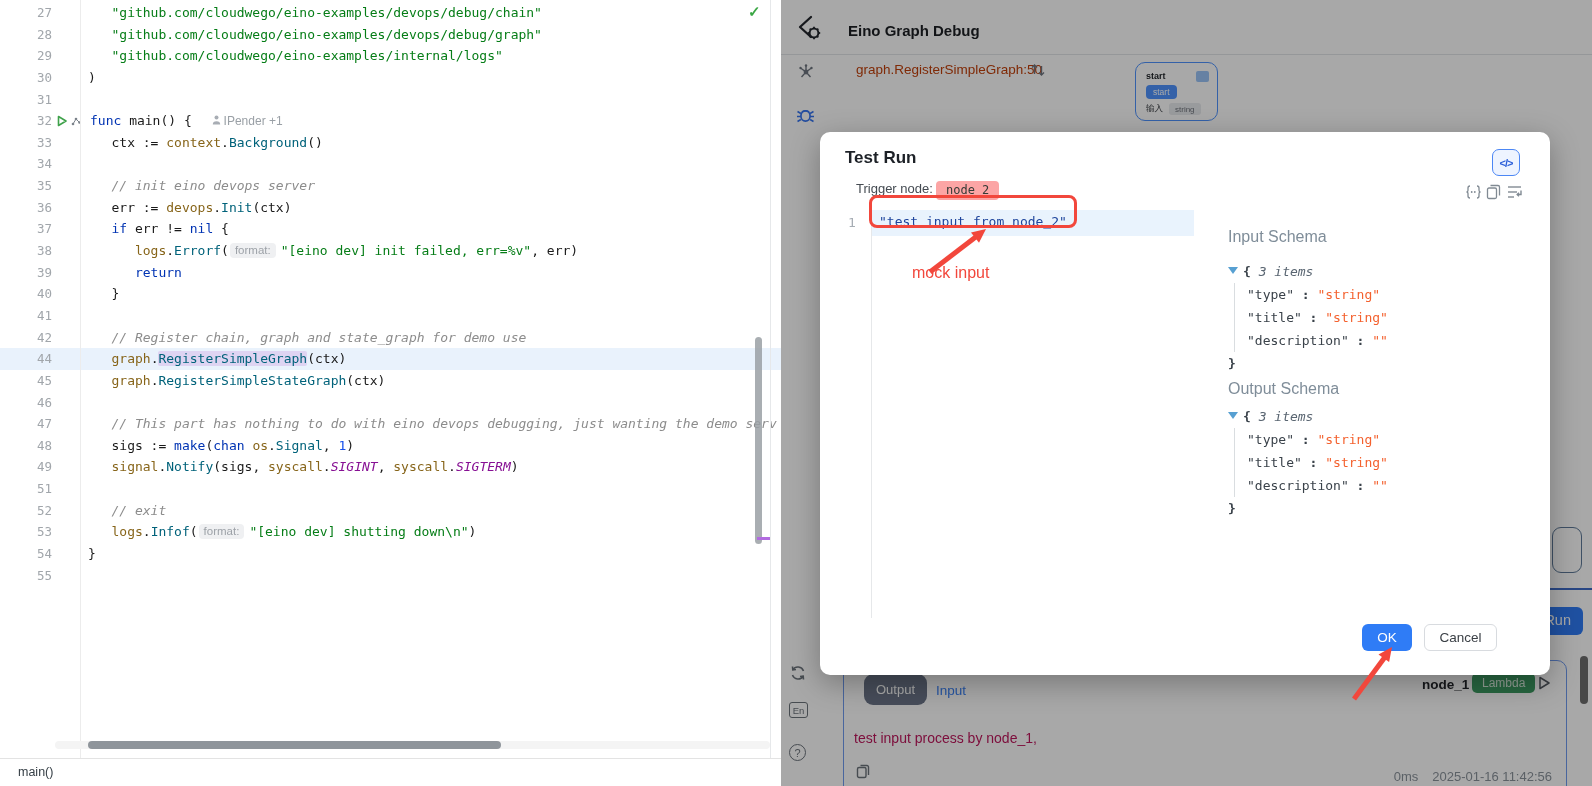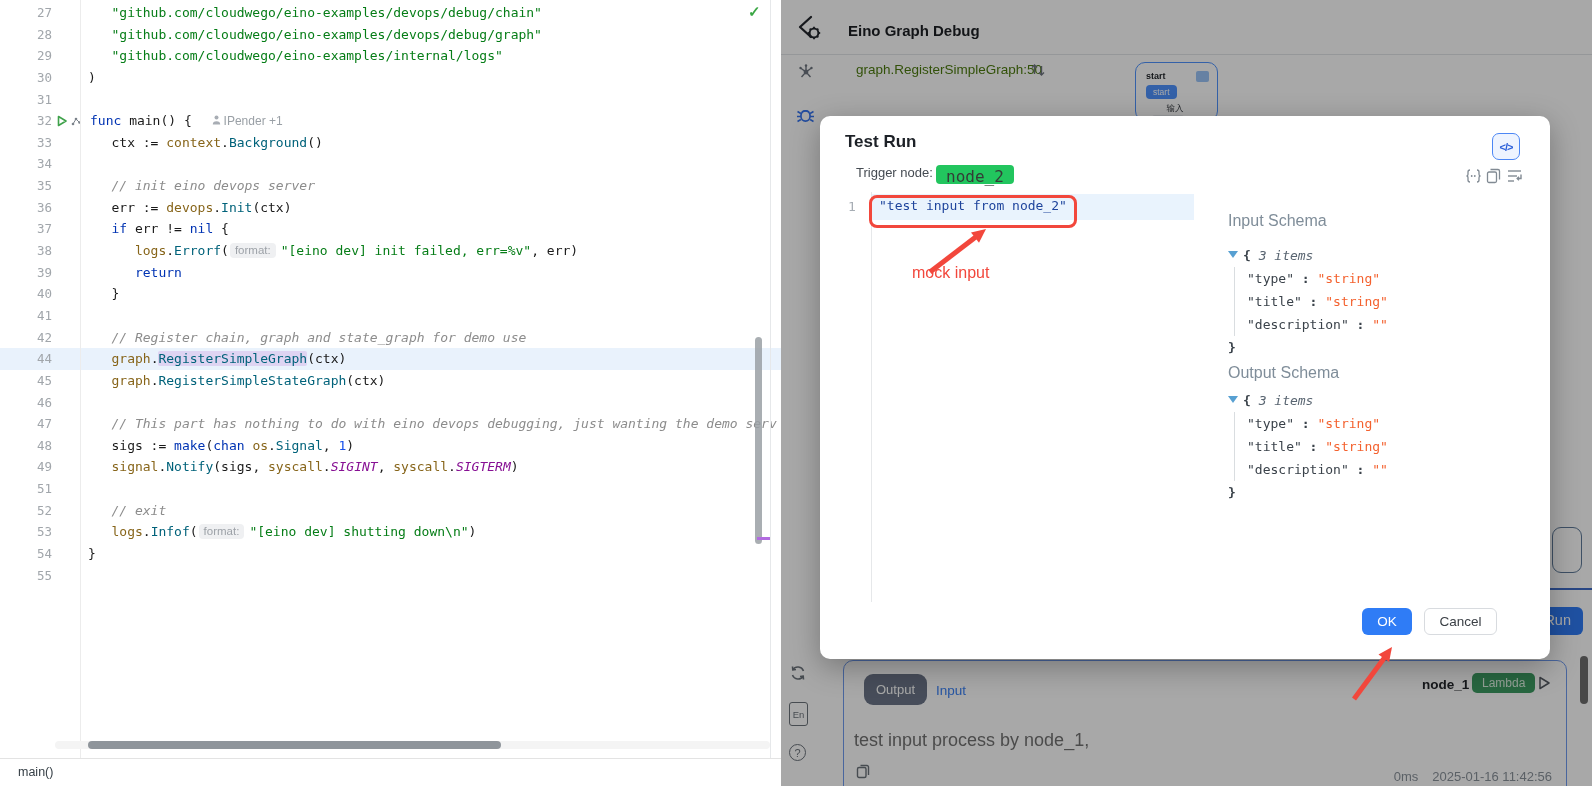--- a/index.html
+++ b/index.html
@@ -32,70 +32,70 @@
   #h-thumb { position:absolute; left:88px; top:741px; width:413px; height:8px; background:#8f959b; border-radius:4px; }
   #statusbar { position:absolute; left:0; top:758px; width:781px; height:28px; background:#fff;
     border-top:1px solid #e3e3e3; font-size:12.5px; color:#374047; padding:6px 0 0 18px; }
   #editor-divider { position:absolute; left:770px; top:0; width:1px; height:758px; background:#e6e8ea; }
 
   
   #right-panel { position:absolute; left:781px; top:0; width:811px; height:786px; background:#fff; overflow:hidden; }
   .bg-layer { position:absolute; inset:0; }
   #rp-header-divider { position:absolute; left:0; top:54px; right:0; height:1px; background:#e2e5e9; }
   #rp-title { position:absolute; left:67px; top:22px; font-size:15px; font-weight:bold; color:#1c1f23; }
-  #breadcrumb { position:absolute; left:75px; top:62px; font-size:13.5px; color:#4d7c0f; }
+  #breadcrumb { position:absolute; left:75px; top:62px; font-size:13.5px; color:#c2410c; }
   .rail-ic { position:absolute; display:flex; align-items:center; justify-content:center; }
-  #en-icon { left:8px; top:702px; width:19px; height:24px; border:1.5px solid #6d747c; border-radius:3px;
+  #en-icon { left:8px; top:702px; width:19px; height:16px; border:1.5px solid #6d747c; border-radius:3px;
              font-size:9.5px; color:#6d747c; }
   #help-icon { left:8px; top:744px; width:17px; height:17px; border:1.5px solid #6d747c; border-radius:50%;
              font-size:11px; color:#6d747c; }
 
   
   #node-card { position:absolute; left:354px; top:62px; width:83px; height:59px; background:#fff;
     border:1.5px solid #4f94ff; border-radius:10px; }
   #node-card-title { position:absolute; left:10px; top:8px; font-size:9px; font-weight:bold; color:#1f2328; }
   #node-card-corner { position:absolute; left:60px; top:8px; width:13px; height:11px; background:#9cc4f7; border-radius:2px; }
   #node-card-chip { position:absolute; left:10px; top:22px; background:#4f94ff; color:#fff; font-size:8.5px;
     padding:2px 7px; border-radius:4px; }
-  #node-card-row { position:absolute; left:10px; top:40px; font-size:8.5px; color:#30343a; display:flex; align-items:flex-end;flex-direction:column; }
+  #node-card-row { position:absolute; left:10px; top:40px; font-size:8.5px; color:#30343a; display:flex; align-items:flex-end; }
   #node-card-type { background:#e9ebee; color:#70767e; font-size:8px; padding:1.5px 6px; border-radius:3px; margin-left:6px; }
 
   
   #run-button { position:absolute; left:716px; top:607px; width:86px; height:28px; background:#2f7cf6;
     border-radius:6px; color:#fff; font-size:14.5px; text-align:right; padding:5px 12px 0 0; }
   #footer-line { position:absolute; left:716px; top:588px; width:95px; border-top:2px solid #3f6cc9; }
   #side-box { position:absolute; left:771px; top:527px; width:30px; height:46px; border:1.5px solid #5e7a99; border-radius:9px; }
   #rp-scroll-thumb { position:absolute; left:799px; top:656px; width:8px; height:48px; background:#6e6e6e; border-radius:4px; }
 
   
   #output-panel { position:absolute; left:62px; top:660px; width:724px; height:140px; background:#fff;
     border:1.5px solid #6f9bf0; border-radius:10px; }
   #tab-output { position:absolute; left:20px; top:13px; background:#6c7689; color:#fff; font-size:13px;
     padding:8px 12px; border-radius:9px; }
   #tab-input { position:absolute; left:84px; top:22px; color:#3b82f6; font-size:13.5px;padding-left:8px; }
   #op-node { position:absolute; left:578px; top:16px; font-size:13.5px; font-weight:bold; color:#23262b; }
   #op-lambda { position:absolute; left:628px; top:12px; background:#3e9d63; color:#dff3e4; font-size:12px;
     padding:3px 10px; border-radius:5px; }
   #op-play { position:absolute; left:691px; top:13px; }
-  #op-body { position:absolute; left:10px; top:69px; font-size:18px; color:#737373; }
+  #op-body { position:absolute; left:10px; top:69px; font-size:14px; color:#be185d; }
   #op-doc { position:absolute; left:12px; top:103px; }
   #op-times { position:absolute; right:14px; top:108px; color:#8b939c; font-size:13px; display:flex; gap:14px; }
 
   #dim-overlay { position:absolute; inset:0; background:rgba(0,0,0,0.34); }
 
   
-  #modal { position:absolute; left:39px; top:116px; width:730px; height:543px; background:#fff;
+  #modal { position:absolute; left:39px; top:132px; width:730px; height:543px; background:#fff;
     border-radius:10px; box-shadow:0 8px 30px rgba(0,0,0,.3); }
   #modal-title { position:absolute; left:25px; top:16px; font-size:17px; font-weight:600; color:#1d2127; }
   #code-toggle-btn { position:absolute; left:672px; top:17px; width:28px; height:27px; background:#eef4ff;
     border:1.5px solid #4c87f5; border-radius:7px; color:#2b5fd9; font-size:11px; font-weight:bold;
     display:flex; align-items:center; justify-content:center; letter-spacing:-1px; }
   #trigger-label { position:absolute; left:36px; top:49px; font-size:13px; color:#454b52; }
-  #trigger-tag { position:absolute; left:116px; top:49px; height:19px; background:#22c55e; border-radius:4px;
-    font-family:"DejaVu Sans Mono",monospace; font-size:16px; color:#343b36; padding:2px 10px; }
+  #trigger-tag { position:absolute; left:116px; top:49px; height:19px; background:#fca5a5; border-radius:4px;
+    font-family:"DejaVu Sans Mono",monospace; font-size:12px; color:#343b36; padding:2px 10px; }
   .mod-ic { position:absolute; top:52px; color:#818a93; }
   #modal-gutter-line { position:absolute; left:51px; top:76px; width:1px; height:410px; background:#e6e8ea; }
   #modal-line-hl { position:absolute; left:52px; top:78px; width:322px; height:26px; background:#e9f3fd; }
   #modal-gutter-num { position:absolute; left:24px; top:83px; width:16px; text-align:center;
     font-family:"DejaVu Sans Mono",monospace; font-size:13px; color:#a6adb4; }
   #modal-code-line { position:absolute; left:59px; top:82px; font-family:"DejaVu Sans Mono",monospace;
     font-size:13px; color:#1e449c; white-space:pre; }
   #schema-col { position:absolute; left:408px; top:88px; width:300px; }
   .schema-h { font-size:16px; color:#7f8d99; }
   #schema-h1 { margin-top:8px; } #schema-h2 { margin-top:5px; }

